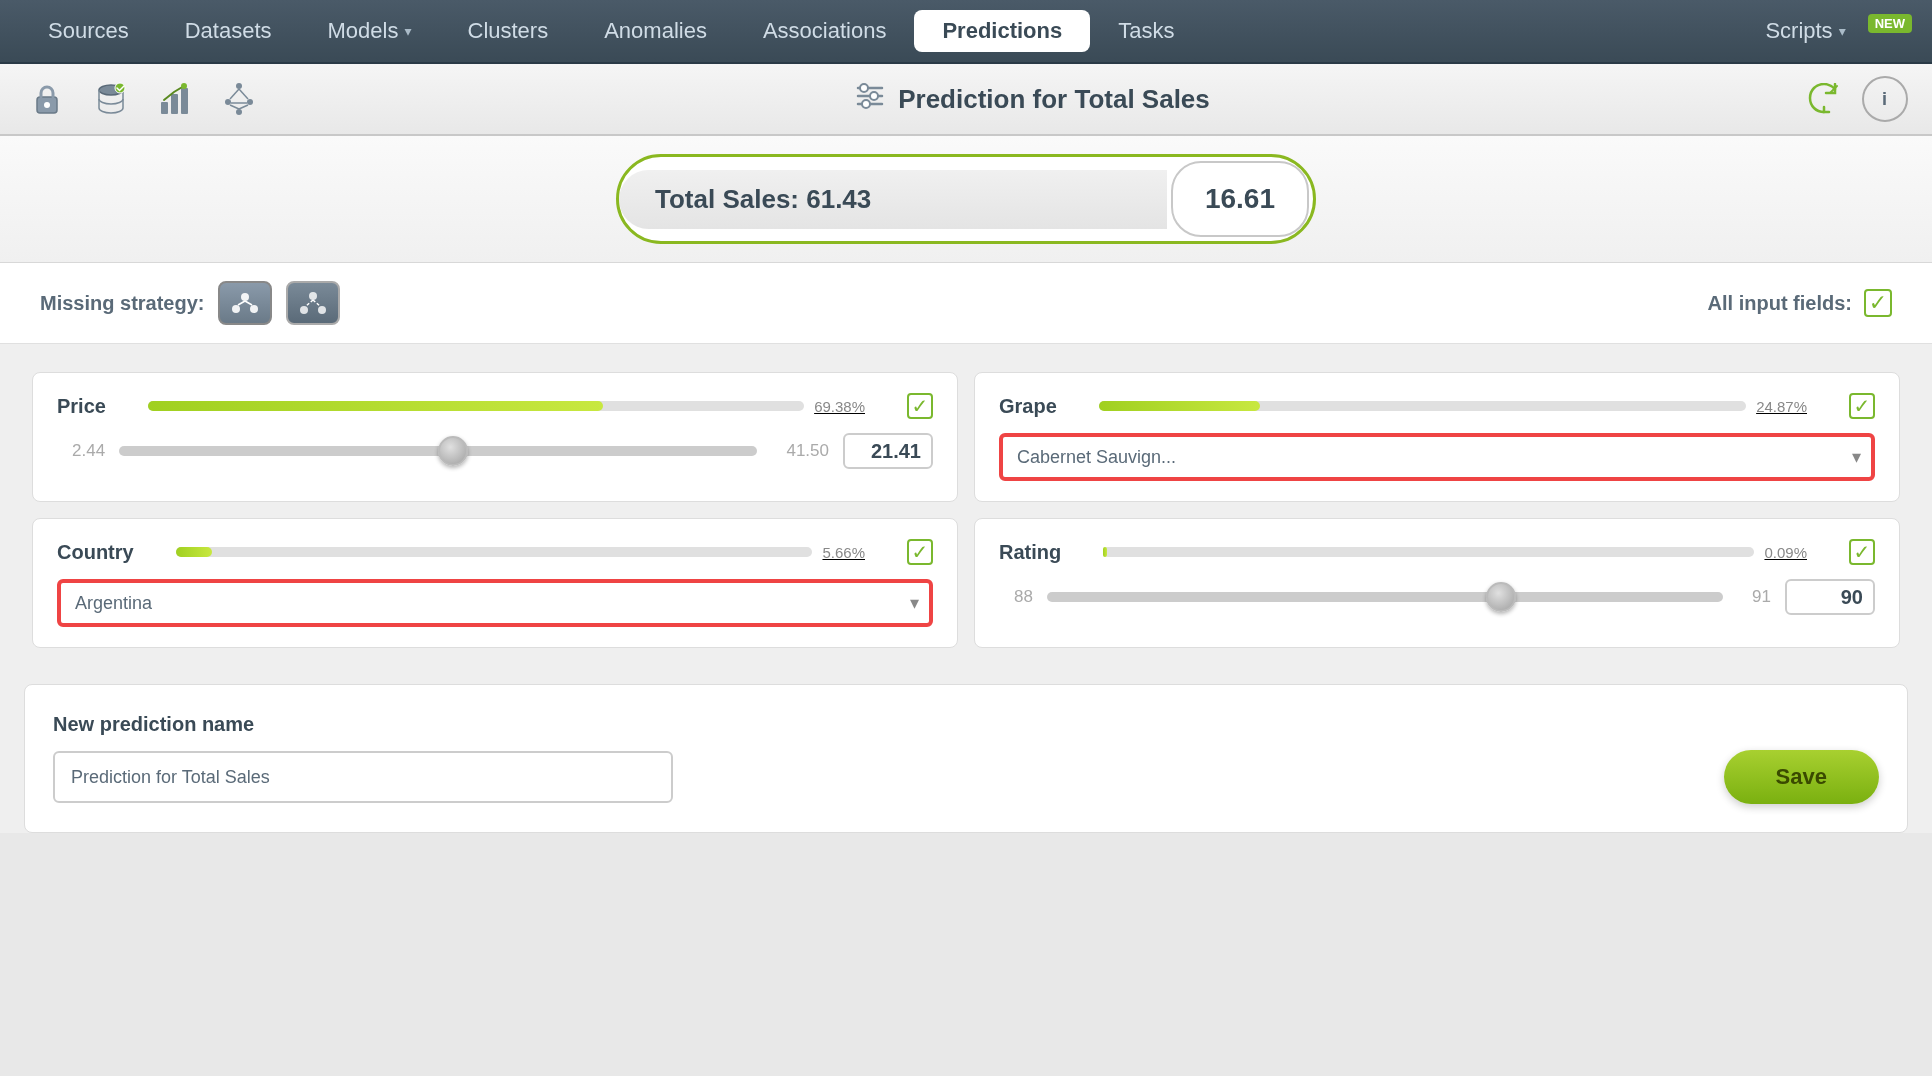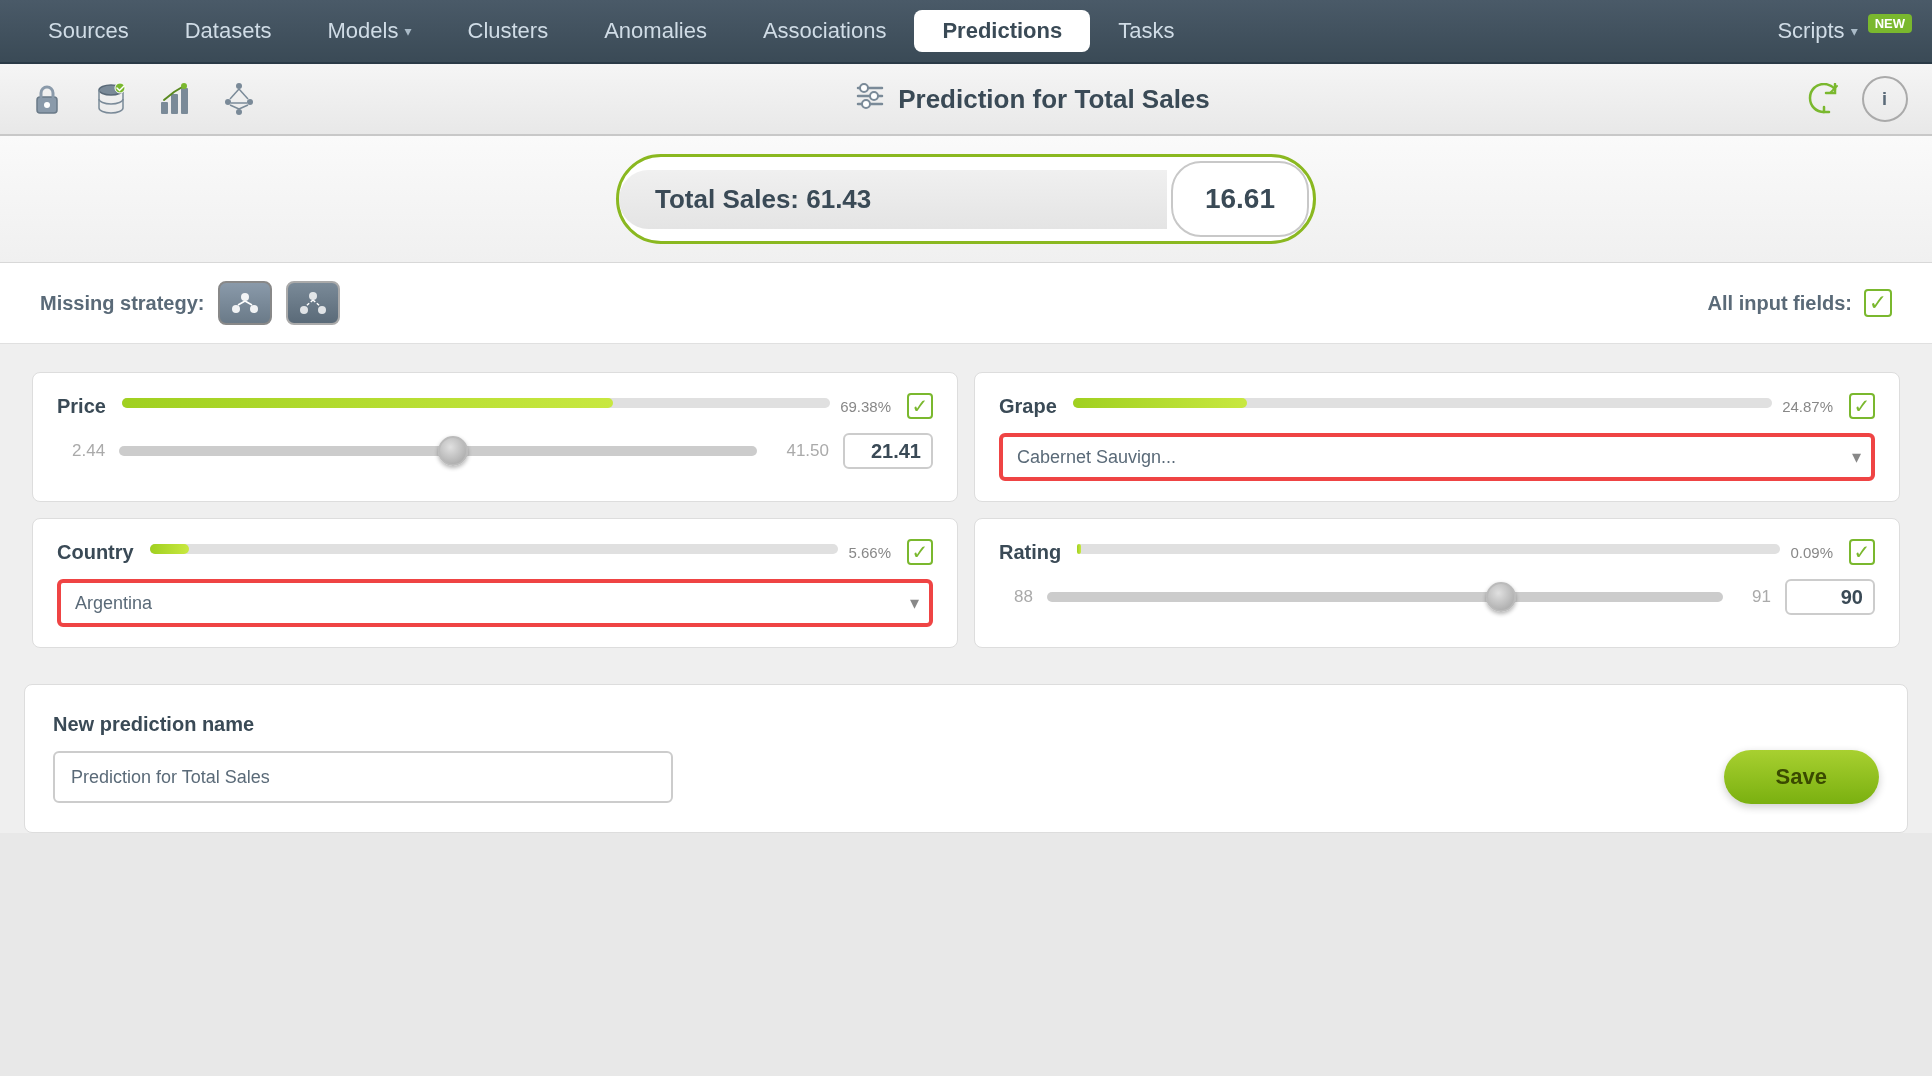--- a/index.html
+++ b/index.html
@@ -59,21 +59,21 @@
       align-items: center;
       gap: 6px;
     }
     .new-badge {
       background: #7ab82e;
       color: white;
       font-size: 13px;
       font-weight: 700;
       padding: 2px 7px;
       border-radius: 4px;
-      margin-left: 4px;
+      margin-left: 16px;
       position: relative;
       top: -8px;
     }
     .chevron-down {
       font-size: 14px;
       color: #aabbc8;
     }
 
     
     .toolbar {
@@ -257,31 +257,34 @@
       border: 1px solid #ddd;
       border-radius: 8px;
       padding: 20px 24px;
       margin: 8px;
     }
     .field-header {
       display: flex;
       align-items: center;
       justify-content: space-between;
       margin-bottom: 14px;
+      gap: 26px;
     }
     .field-name {
       font-size: 20px;
       font-weight: 700;
       color: #3a4a56;
     }
     .field-importance-bar-container {
       display: flex;
+      align-items: center;
       gap: 10px;
       flex: 1;
       margin: 0 16px;
+      text-decoration: underline;
     }
     .field-importance-bar-track {
       flex: 1;
       height: 10px;
       background: #e0e0e0;
       border-radius: 5px;
       overflow: visible;
       position: relative;
     }
     .field-importance-bar-fill {

